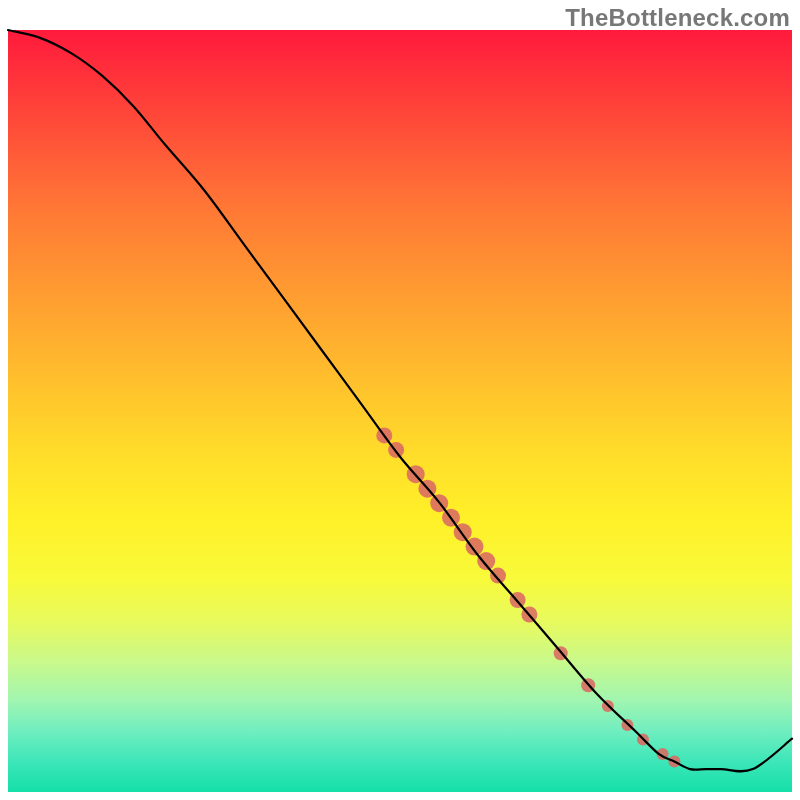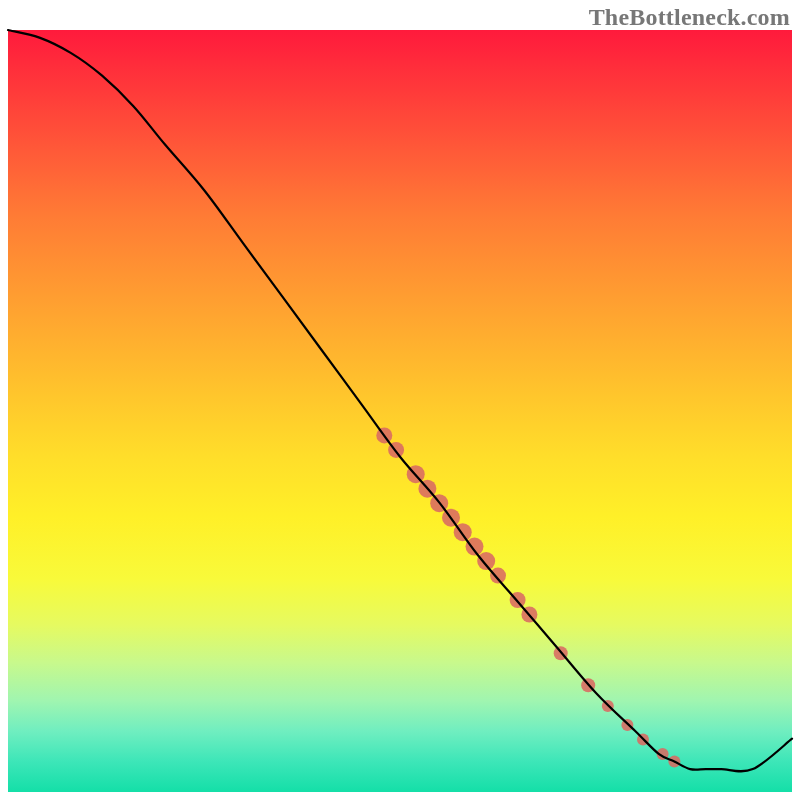--- a/index.html
+++ b/index.html
@@ -31,21 +31,21 @@
       #a0f5b0 88%,
       #70eec0 92%,
       #3de6b8 96%,
       #14dfa8 100%
     );
   }
   .watermark {
     position: absolute;
     top: 4px;
     right: 10px;
-    font-family: Liberation Serif, serif;
+    font-family: Liberation Sans, sans-serif;
     font-size: 24px;
     font-weight: 600;
     color: #777;
     letter-spacing: 0.2px;
   }
   svg.overlay {
     position: absolute;
     left: 8px;
     top: 30px;
     width: 784px;

